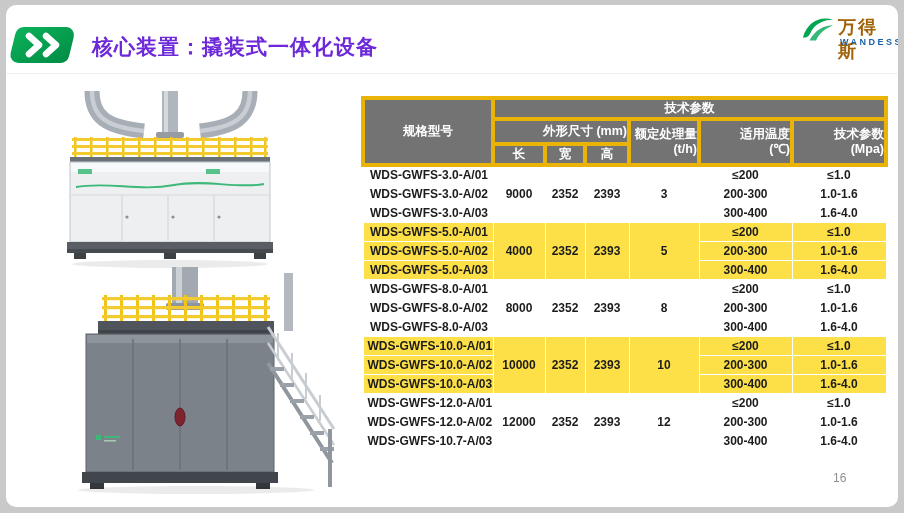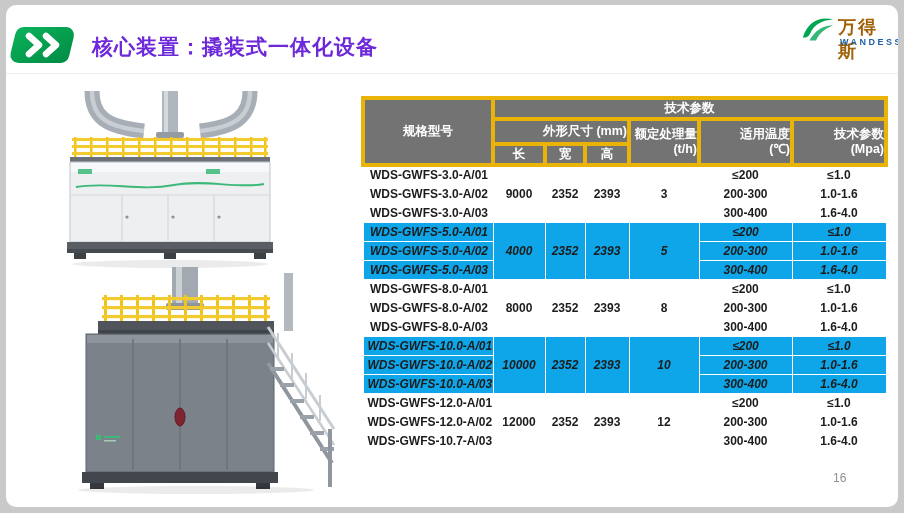--- a/index.html
+++ b/index.html
@@ -39,21 +39,21 @@
   }
   thead tr.r1 th { height:19px; }
   thead tr.r2 th { height:25px;text-align:right; }
   thead tr.r3 th { height:17px; }
   td {
     border:1px solid #ffffff; height:19px; font-size:12px; font-weight:700;
     color:#1c1c1c; text-align:center; padding:0 2px; white-space:nowrap;
     background:#ffffff;
   }
   td.model { text-align:center; padding-left:4px; }
-  tr.shaded td { background:#0ea5e9;font-style:italic; }
+  tr.shaded td { background:#fde047; }
   
   .page-number { position:absolute; left:827px; top:466px; font-size:12px; color:#8f8f8f; }
 </style>
 </head>
 <body>
 
 <div class="slide">
 
   <div class="title-icon">
     <svg viewBox="0 0 72 40">

